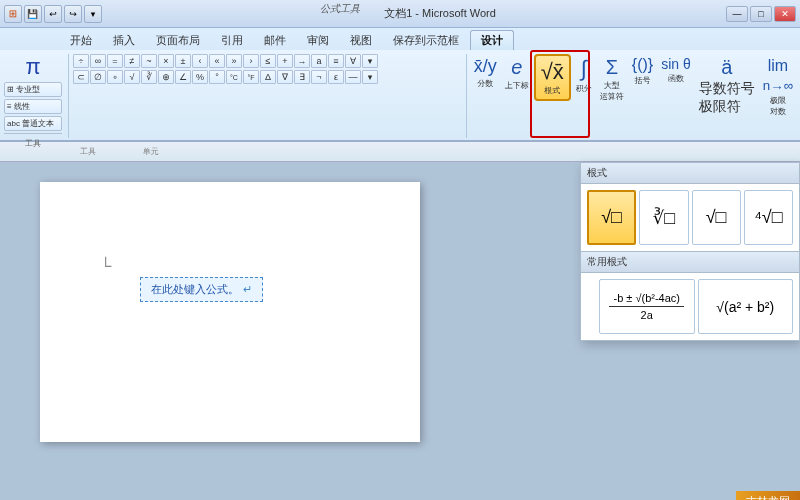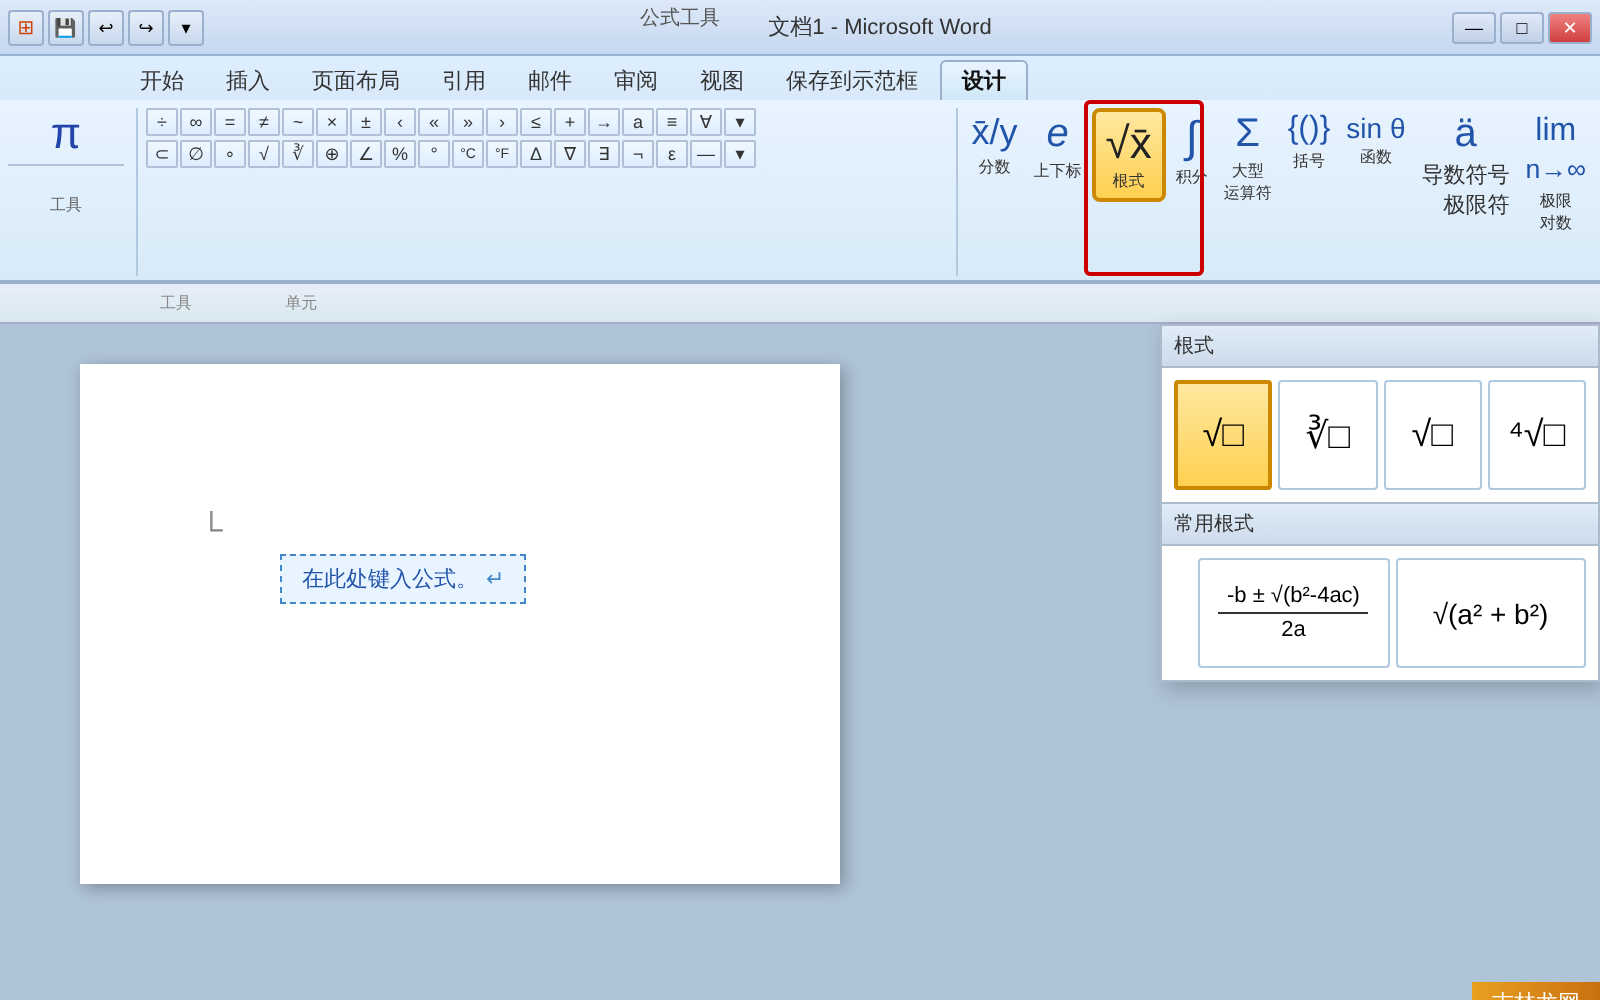--- a/index.html
+++ b/index.html
@@ -323,21 +323,21 @@
 <div class="title-bar">
   <div class="title-bar-left">
     <div class="title-btn">
       <span style="font-size:10px;color:#cc4400;">⊞</span>
     </div>
     <div class="title-btn">💾</div>
     <div class="title-btn">↩</div>
     <div class="title-btn">↪</div>
     <div class="title-btn">▾</div>
   </div>
-  <div style="position:absolute; left:320px; top:2px; font-size:10px; color:#555;">
+  <div style="position:absolute; left:320px; top:2px; font-size:10px; color:#555;font-style:italic;">
     <span>公式工具</span>
   </div>
   <div class="title-text" style="left:55%; transform:translateX(-50%)">
     <span>文档1 - Microsoft Word</span>
   </div>
   <div class="window-controls">
     <div class="win-btn">—</div>
     <div class="win-btn">□</div>
     <div class="win-btn" style="background:linear-gradient(to bottom,#f08080,#d04040); color:white;">✕</div>
   </div>
@@ -353,21 +353,26 @@
     <div class="ribbon-tab">审阅</div>
     <div class="ribbon-tab">视图</div>
     <div class="ribbon-tab">保存到示范框</div>
     <div class="ribbon-tab active">设计</div>
   </div>
 
   <div class="ribbon-content">
 
     <div class="ribbon-panel-left">
       <div class="pi-icon">π</div>
-      <div style="font-size:8px; color:#666; text-align:center; border-top:1px solid #b0c0d8; padding-top:14px;">工具</div>
+      <div style="display:flex; flex-direction:column; gap:2px;">
+        <div class="panel-btn" style="font-size:8px;">⊞ 专业型</div>
+        <div class="panel-btn" style="font-size:8px;">≡ 线性</div>
+        <div class="panel-btn" style="font-size:8px;">abc 普通文本</div>
+      </div>
+      <div style="font-size:8px; color:#666; text-align:center; border-top:1px solid #b0c0d8; padding-top:4px;">工具</div>
     </div>
 
     <div class="ribbon-symbols" style="width:220px;">
       <div class="symbol-row">
         <div class="sym-btn">÷</div>
         <div class="sym-btn">∞</div>
         <div class="sym-btn">=</div>
         <div class="sym-btn">≠</div>
         <div class="sym-btn">~</div>
         <div class="sym-btn">×</div>
@@ -455,21 +460,21 @@
       <div class="ribbon-section-group">
         <div class="ribbon-big-btn">
           <span class="icon" style="font-size:14px; color:#2255aa;">sin θ</span>
           <span class="lbl">函数</span>
         </div>
       </div>
 
       <div class="ribbon-section-group">
         <div class="ribbon-big-btn">
           <span class="icon" style="font-size:20px; color:#2255aa;">ä</span>
-          <span class="lbl" style="font-size:11px; text-align:right;">导数符号<br>极限符</span>
+          <span class="lbl" style="font-size:14px; text-align:left;">导数符号<br>极限符</span>
         </div>
       </div>
 
       <div class="ribbon-section-group">
         <div class="ribbon-big-btn">
           <span class="icon" style="font-size:16px; color:#2255aa; text-align:center; line-height:1.2;">lim<br><small>n→∞</small></span>
           <span class="lbl" style="font-size:8px; text-align:right;font-family:Liberation Serif, serif;">极限<br>对数</span>
         </div>
       </div>
     </div>

